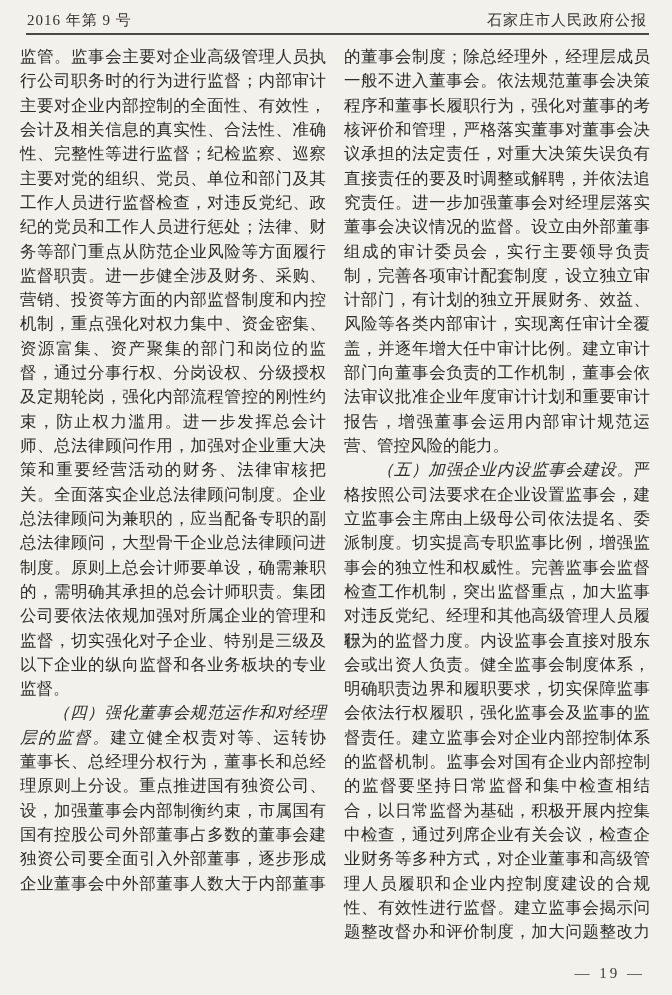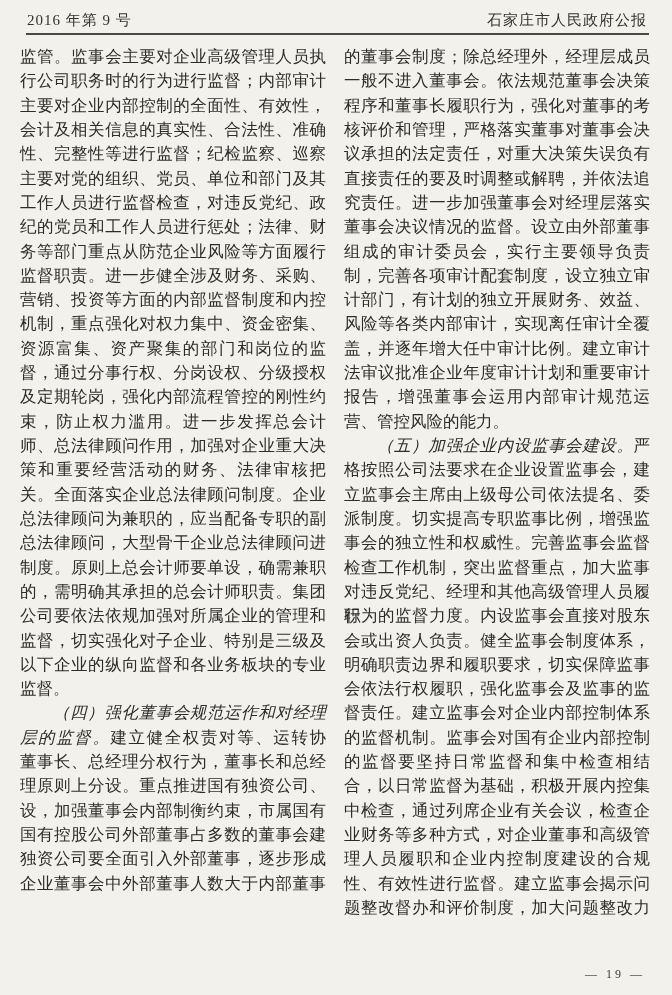--- a/index.html
+++ b/index.html
@@ -32,21 +32,21 @@
     font-size:16.5px;
     text-align:justify;
     text-align-last:justify;
     color:#2d2c2a;
   }
   .line.end{text-align-last:left;}
   .line.indent{padding-left:33px;}
   .kai{font-style:italic;}
   .page-footer{
     position:absolute;bottom:13px;right:27px;
-    font-size:12px;letter-spacing:3px;color:#3a3937;
+    font-size:15px;letter-spacing:3px;color:#3a3937;
   }
 </style>
 </head>
 <body>
 
 <div class="page">
 
   <div class="page-header">
     <span>2016 年第 9 号</span>
     <span>石家庄市人民政府公报</span>
@@ -99,20 +99,21 @@
         <div class="line"><span>核评价和管理，严格落实董事对董事会决</span></div>
         <div class="line"><span>议承担的法定责任，对重大决策失误负有</span></div>
         <div class="line"><span>直接责任的要及时调整或解聘，并依法追</span></div>
         <div class="line"><span>究责任。进一步加强董事会对经理层落实</span></div>
         <div class="line"><span>董事会决议情况的监督。设立由外部董事</span></div>
         <div class="line"><span>组成的审计委员会，实行主要领导负责</span></div>
         <div class="line"><span>制，完善各项审计配套制度，设立独立审</span></div>
         <div class="line"><span>计部门，有计划的独立开展财务、效益、</span></div>
         <div class="line"><span>风险等各类内部审计，实现离任审计全覆</span></div>
         <div class="line"><span>盖，并逐年增大任中审计比例。建立审计</span></div>
+        <div class="line"><span>部门向董事会负责的工作机制，董事会依</span></div>
         <div class="line"><span>法审议批准企业年度审计计划和重要审计</span></div>
         <div class="line"><span>报告，增强董事会运用内部审计规范运</span></div>
         <div class="line end"><span>营、管控风险的能力。</span></div>
         <div class="line indent"><span class="kai">（五）加强企业内设监事会建设。</span><span>严</span></div>
         <div class="line"><span>格按照公司法要求在企业设置监事会，建</span></div>
         <div class="line"><span>立监事会主席由上级母公司依法提名、委</span></div>
         <div class="line"><span>派制度。切实提高专职监事比例，增强监</span></div>
         <div class="line"><span>事会的独立性和权威性。完善监事会监督</span></div>
         <div class="line"><span>检查工作机制，突出监督重点，加大监事</span></div>
         <div class="line"><span>对违反党纪、经理和其他高级管理人员履职</span></div>

